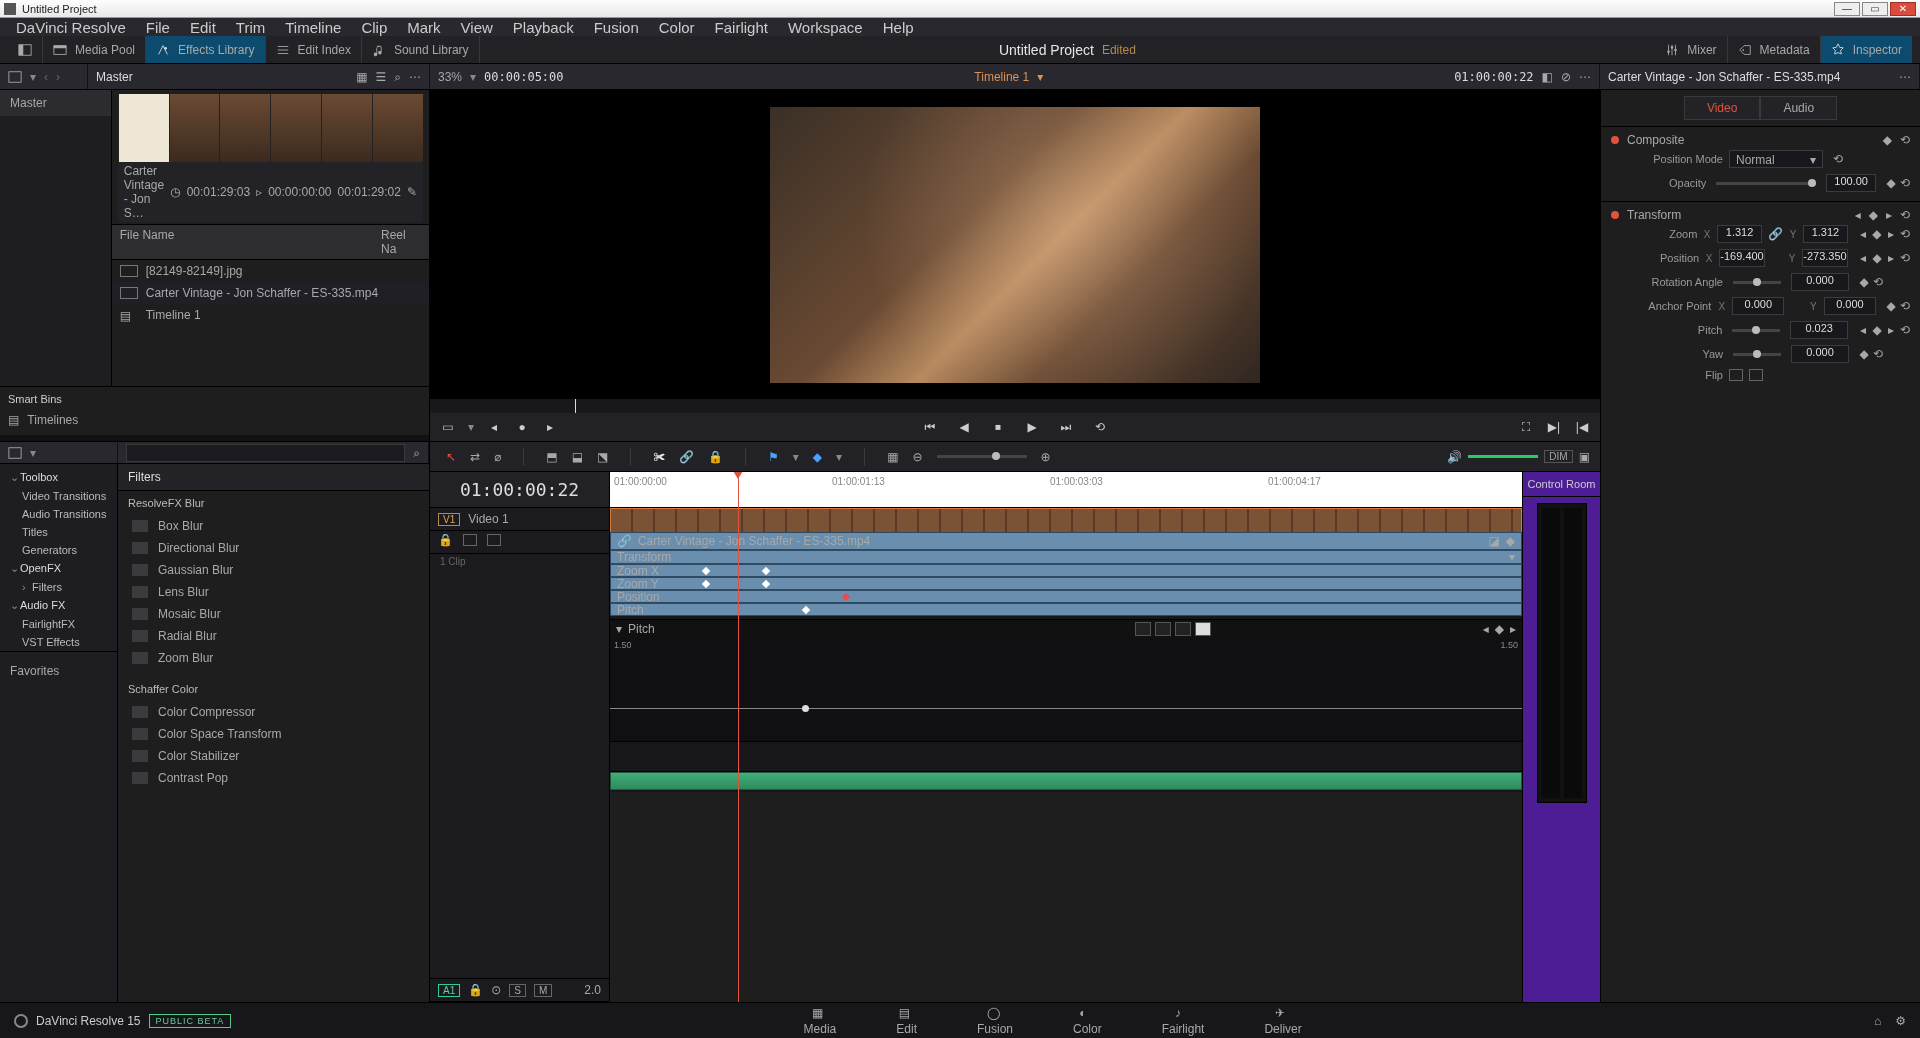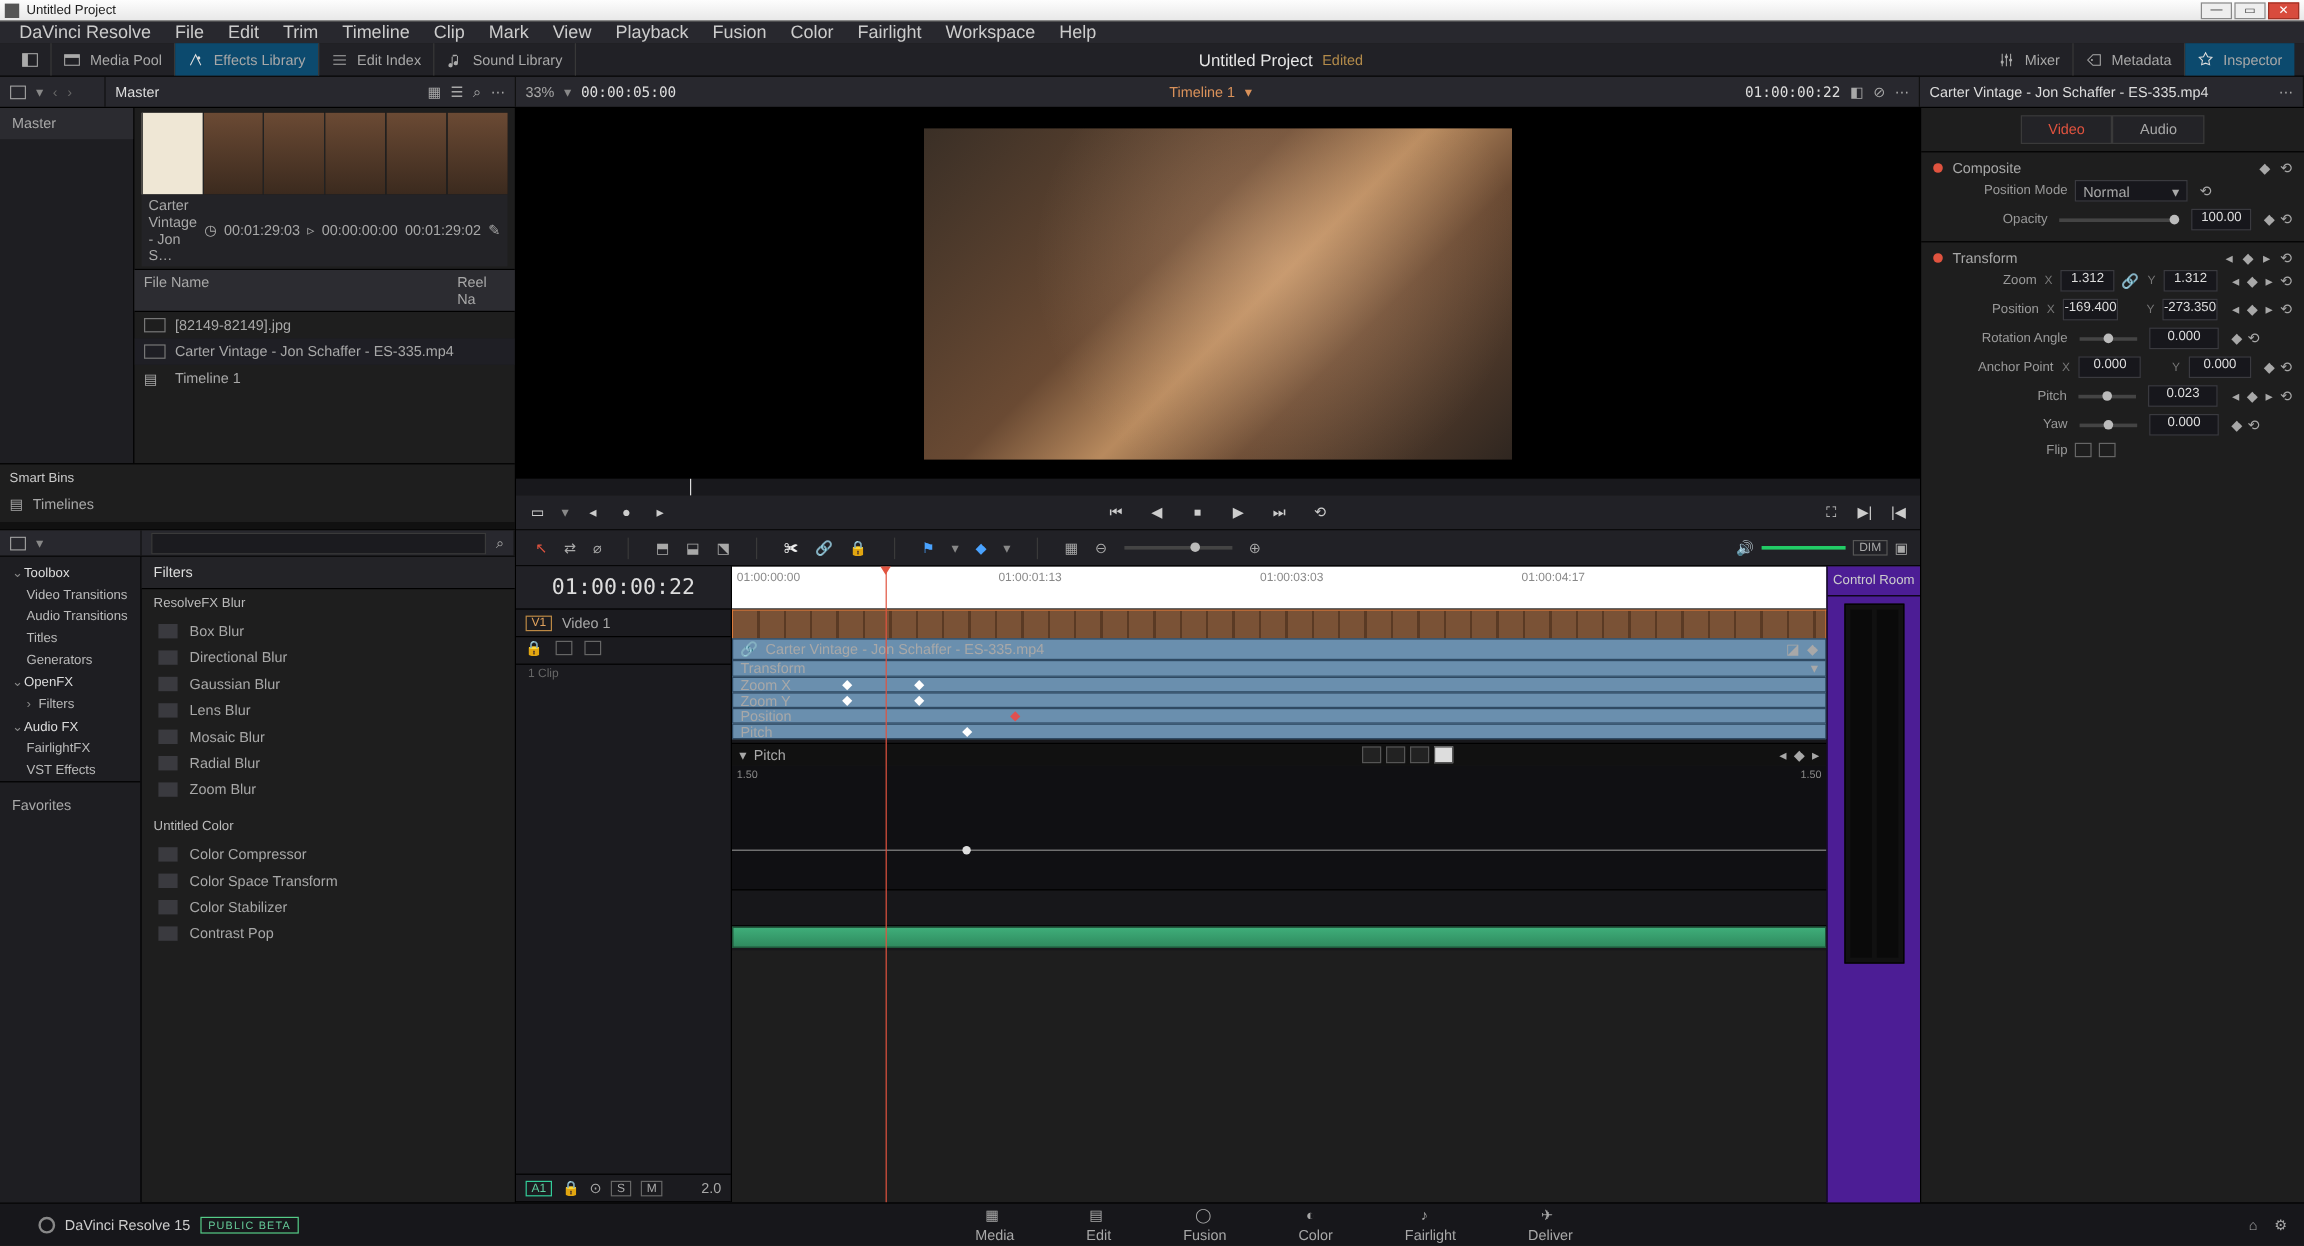--- a/index.html
+++ b/index.html
@@ -146,21 +146,21 @@
 .prow .lbl { width:112px; text-align:right; color:#9a9a9a; font-size:11px; }
 .prow .ax { width:10px; color:#777; text-align:center; font-size:10px; }
 .numbox { width:58px; height:18px; background:#17171c; border:1px solid #3a3a3f; text-align:center; font-size:11px; color:#ddd; }
 .sld { flex:0 0 48px; height:3px; background:#444; position:relative; margin:0 4px; }
 .sld .k { width:8px;height:8px;border-radius:50%;background:#bbb;position:absolute;top:-3px;left:20px; }
 .kftools { display:flex; gap:4px; color:#777; margin-left:4px; font-size:10px; }
 .kftools span { width:10px; text-align:center; }
 
 
 .pages { height:36px; background:#17171b; border-top:1px solid #000; display:flex; align-items:center; }
-.pages .brand { display:flex; align-items:center; gap:8px; padding:0 14px;margin-left:18px; }
+.pages .brand { display:flex; align-items:center; gap:8px; padding:0 14px; }
 .pages .brand .logo { width:14px;height:14px;border:2px solid #888;border-radius:50%; }
 .pages .beta { border:1px solid #5c8; color:#6c9; padding:1px 6px; font-size:9px; letter-spacing:1px; }
 .pages .tabs { flex:1; display:flex; justify-content:center; gap:60px; }
 .pages .tab { display:flex; flex-direction:column; align-items:center; gap:2px; color:#888; font-size:11px; }
 .pages .tab.active { color:#e0a25e; }
 .pages .tab .ic { width:16px; height:14px; }
 .pages .right { display:flex; gap:14px; padding:0 14px; }
 
 svg { display:block; }
 </style>
@@ -402,21 +402,21 @@
             <span>Mosaic Blur</span>
           </div>
         <div class="fx-item">
             <div class="g"></div>
             <span>Radial Blur</span>
           </div>
         <div class="fx-item">
             <div class="g"></div>
             <span>Zoom Blur</span>
           </div>
-        <div class="fx-sub" style="margin-top:8px">Untitled Color</div>
+        <div class="fx-sub" style="margin-top:8px">Schaffer Color</div>
         <div class="fx-item">
             <div class="g"></div>
             <span>Color Compressor</span>
           </div>
         <div class="fx-item">
             <div class="g"></div>
             <span>Color Space Transform</span>
           </div>
         <div class="fx-item">
             <div class="g"></div>

